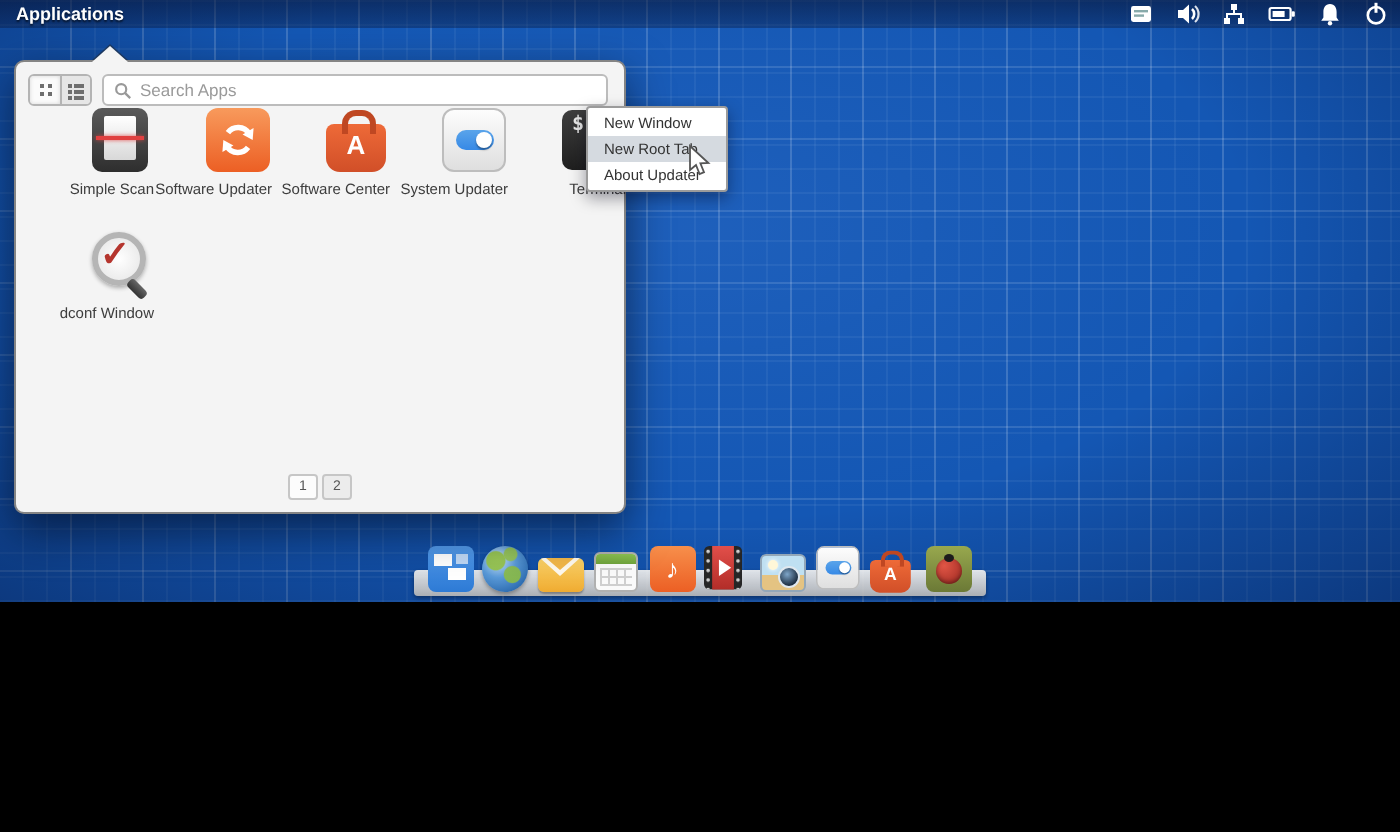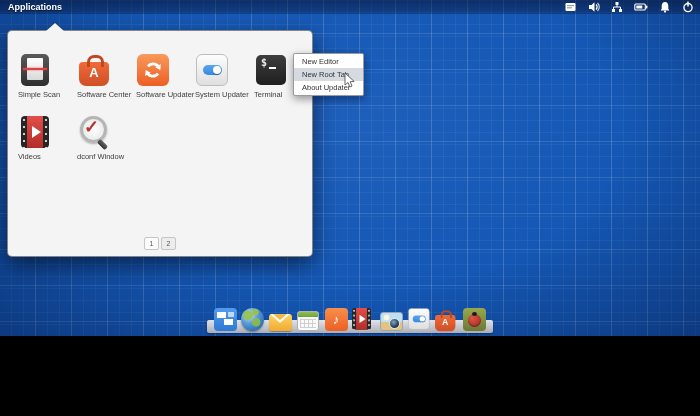--- a/index.html
+++ b/index.html
@@ -1,17 +1,17 @@
 <!DOCTYPE html>
 <html><head>
 <meta charset="utf-8">
 <style>
   html,body{margin:0;padding:0;background:#000;}
   *{box-sizing:border-box;font-family:"Liberation Sans",sans-serif;}
-  .desktop{position:relative;width:700px;height:336px;overflow:hidden;
+  .desktop{position:relative;width:700px;height:301px;overflow:hidden;
     background-color:#1457b4;
     background-image:
       linear-gradient(rgba(255,255,255,0.05) 1px, transparent 1px),
       linear-gradient(90deg, rgba(255,255,255,0.05) 1px, transparent 1px),
       linear-gradient(rgba(255,255,255,0.13) 1px, transparent 1px),
       linear-gradient(90deg, rgba(255,255,255,0.13) 1px, transparent 1px);
     background-size:12px 12px,12px 12px,36px 36px,36px 36px;
     background-position:-1px 0,-1px 0,-1px -3px,-1px -3px;}
   .desktop::after{content:"";position:absolute;inset:0;pointer-events:none;
     background:radial-gradient(ellipse at 50% 38%, rgba(120,170,255,0.10) 0%, transparent 55%, rgba(0,8,40,0.38) 100%);}
@@ -41,21 +41,21 @@
     box-shadow:4px 0 0 #6e6e6e,0 4px 0 #6e6e6e,4px 4px 0 #6e6e6e;}
   .glyph-list{width:8px;height:8px;position:relative;}
   .glyph-list::before{content:"";position:absolute;left:0;top:1px;width:2px;height:2px;background:#6e6e6e;
     box-shadow:0 3px 0 #6e6e6e,0 6px 0 #6e6e6e;}
   .glyph-list::after{content:"";position:absolute;left:3px;top:1px;width:5px;height:2px;background:#6e6e6e;
     box-shadow:0 3px 0 #6e6e6e,0 6px 0 #6e6e6e;}
   .searchbar{flex:1;height:16px;background:#fff;border:1px solid #bcbcbc;border-radius:3px;
     display:flex;align-items:center;padding:0 5px;gap:4px;}
   .searchbar .ph{color:#9a9a9a;font-size:8.5px;}
   .appgrid{position:absolute;left:10px;top:22px;width:296px;display:flex;flex-wrap:wrap;}
-  .tile{width:59px;height:62px;display:flex;flex-direction:column;align-items:flex-start;cursor:default;}
+  .tile{width:59px;height:62px;display:flex;flex-direction:column;align-items:flex-end;cursor:default;}
   .tile .iconbox{width:34px;height:34px;display:flex;align-items:center;justify-content:center;}
   .tile .applabel{margin-top:3px;font-size:7.5px;color:#3d3d3d;text-align:center;white-space:nowrap;}
   .pager{position:absolute;left:0;right:0;bottom:6px;display:flex;justify-content:center;gap:2px;}
   .page-btn{min-width:15px;height:13px;background:#fcfcfc;border:1px solid #c6c6c6;border-radius:2px;
     font-size:7px;color:#555;display:flex;align-items:center;justify-content:center;}
   .page-btn.alt{background:#ececec;}
 
   
   .icon-simplescan{width:28px;height:32px;background:linear-gradient(#5a5a5a,#2e2e2e);border-radius:5px;position:relative;}
   .icon-simplescan::before{content:"";position:absolute;left:6px;top:4px;width:16px;height:22px;background:linear-gradient(#ffffff,#d8d8d8);border-radius:1px;}
@@ -158,83 +158,94 @@
       <svg width="12" height="12" viewBox="0 0 12 12">
         <circle cx="6" cy="6.6" r="4.1" stroke="#fff" stroke-width="1.3" fill="none"></circle>
         <line x1="6" y1="0.4" x2="6" y2="5.4" stroke="#fff" stroke-width="1.5"></line>
       </svg>
     </div>
   </div>
 
   <div class="launcher">
     <div class="arrow"></div>
 
+    <div class="toolbar">
+      <div class="toggle-group">
+        <div class="toggle-btn active">
+            <span class="glyph-grid"></span>
+          </div>
+        <div class="toggle-btn">
+            <span class="glyph-list"></span>
+          </div>
+      </div>
+      <div class="searchbar">
+        <svg width="9" height="9" viewBox="0 0 10 10">
+          <circle cx="4" cy="4" r="2.8" stroke="#999" stroke-width="1.2" fill="none"></circle>
+          <line x1="6.2" y1="6.2" x2="9" y2="9" stroke="#999" stroke-width="1.3"></line>
+        </svg>
+        <span class="ph">Search Apps</span>
+      </div>
+    </div>
 
     <div class="appgrid">
       <div class="tile">
         <div class="iconbox">
             <div class="icon-simplescan"></div>
           </div>
         <div class="applabel">Simple Scan</div>
-      </div>
-      <div class="tile">
-        <div class="iconbox">
-            <div class="icon-bag"></div>
-          </div>
-        <div class="applabel">Software Center</div>
       </div>
       <div class="tile">
         <div class="iconbox">
           <div class="icon-updater">
             <svg width="22" height="22" viewBox="0 0 24 24">
               <path d="M6.5 8 A7 7 0 0 1 18 8.5" stroke="#fff" stroke-width="3" fill="none"></path>
               <polygon points="20.5,5.5 20,12 14.5,9" fill="#fff"></polygon>
               <path d="M17.5 16 A7 7 0 0 1 6 15.5" stroke="#fff" stroke-width="3" fill="none"></path>
               <polygon points="3.5,18.5 4,12 9.5,15" fill="#fff"></polygon>
             </svg>
           </div>
         </div>
         <div class="applabel">Software Updater</div>
       </div>
       <div class="tile">
         <div class="iconbox">
+            <div class="icon-bag"></div>
+          </div>
+        <div class="applabel">Software Center</div>
+      </div>
+      <div class="tile">
+        <div class="iconbox">
             <div class="icon-settings"></div>
           </div>
         <div class="applabel">System Updater</div>
       </div>
       <div class="tile">
         <div class="iconbox">
             <div class="icon-terminal"></div>
           </div>
         <div class="applabel">Terminal</div>
-      </div>
-      <div class="tile">
-        <div class="iconbox">
-            <div class="icon-videos"></div>
-          </div>
-        <div class="applabel">Videos</div>
       </div>
       <div class="tile">
         <div class="iconbox">
             <div class="icon-dconf">
               <span class="check">✓</span>
             </div>
           </div>
         <div class="applabel">dconf Window</div>
       </div>
     </div>
 
     <div class="pager">
       <div class="page-btn">1</div>
       <div class="page-btn alt">2</div>
     </div>
   </div>
 
   <div class="ctxmenu">
-    <div class="item">New Editor</div>
+    <div class="item">New Window</div>
     <div class="item hl">New Root Tab</div>
     <div class="item">About Updater</div>
   </div>
 
   <svg class="cursor" width="12" height="17" viewBox="0 0 12 17">
     <path d="M1 1 L1 13 L4 10.5 L5.8 15 L8 14.1 L6.2 9.7 L10.2 9.5 Z" fill="#fff" stroke="#555" stroke-width="0.9"></path>
   </svg>
 
   <div class="dock">
     <div class="shelf"></div>

